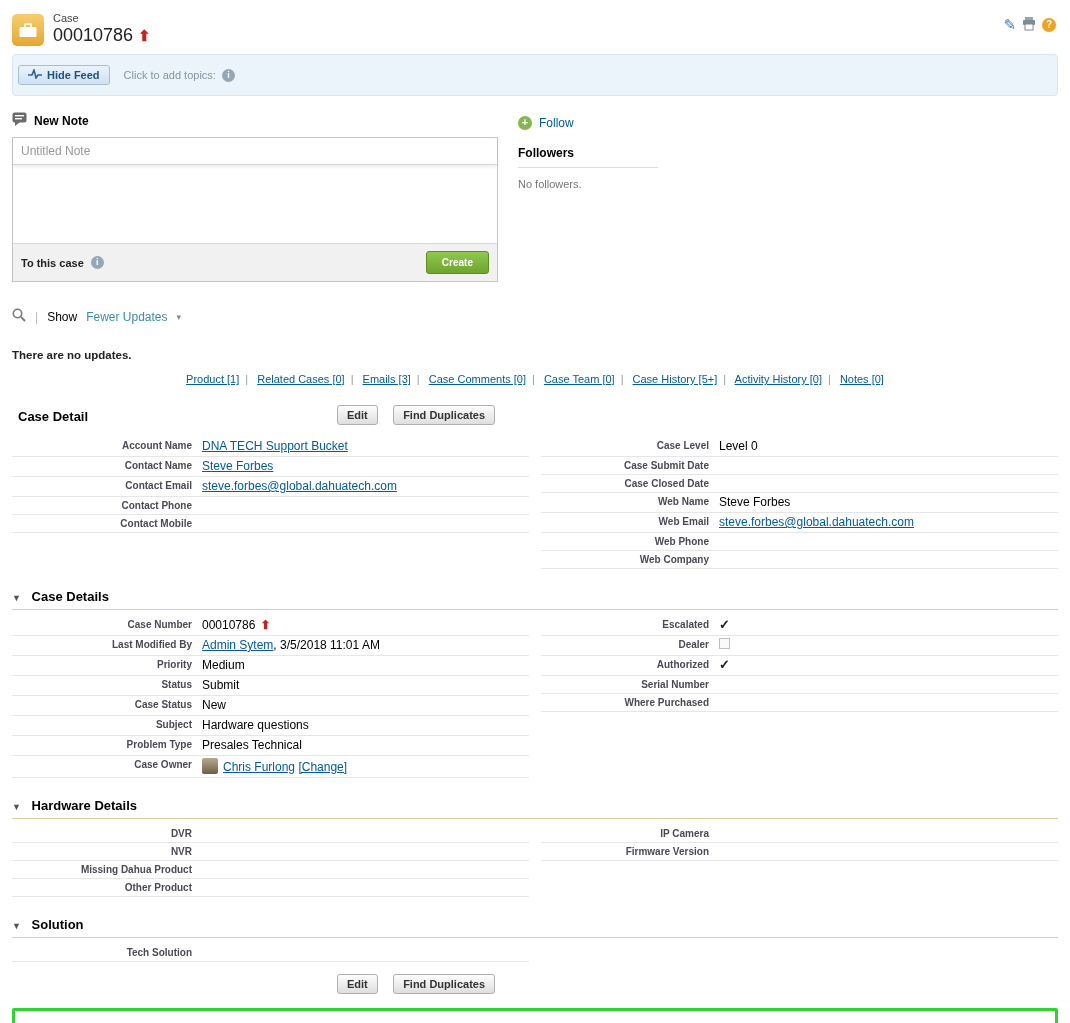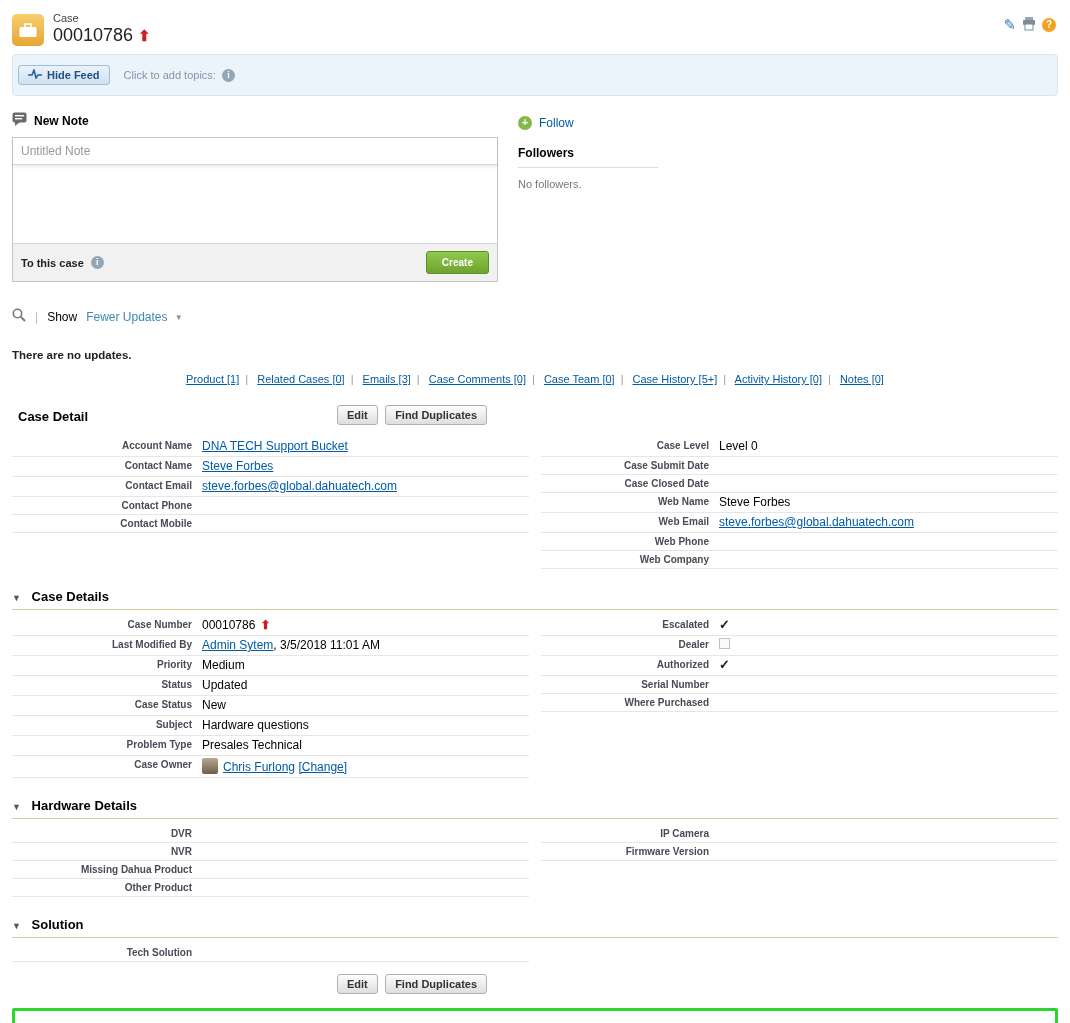--- a/index.html
+++ b/index.html
@@ -68,21 +68,21 @@
 
   
   .related-links { margin-top: 12px; text-align: center; font-size: 11px; }
   .related-links .sep { color: #999; margin: 0 6px; }
 
   
   .head-row { position: relative; height: 28px; margin-top: 18px; }
   .head-title { position: absolute; left: 6px; top: 6px; font-weight: bold; font-size: 13px; }
   .center-btns { position: absolute; left: 325px; top: 2px; }
   .btn { background: linear-gradient(#fdfdfd, #dedede); border: 1px solid #b0b0b0; border-radius: 3px;
-         padding: 3px 9px; font-size: 11px; font-weight: bold; color: #333; cursor: pointer; margin-right: 4px;
+         padding: 3px 9px; font-size: 11px; font-weight: bold; color: #333; cursor: pointer; margin-right: 12px;
          font-family: "Liberation Sans", sans-serif; }
 
   .detail-cols { display: flex; gap: 12px; margin-top: 6px; }
   .dcol { flex: 1; }
   .frow { display: flex; align-items: flex-start; border-bottom: 1px solid #e6e6e6; padding: 2px 0 3px; min-height: 17px; }
   .flabel { width: 190px; min-width: 190px; text-align: right; padding-right: 10px;
             font-size: 10px; font-weight: bold; color: #4a4a56; padding-top: 1px; }
   .dcol-r .flabel { width: 178px; min-width: 178px; }
   .fvalue { font-size: 12px; color: #000; }
   .chk { font-size: 13px; font-weight: bold; color: #222; line-height: 12px; }
@@ -278,21 +278,21 @@
       <div class="frow">
         <span class="flabel">Last Modified By</span>
         <span class="fvalue"><a class="lnk">Admin Sytem</a><span>, 3/5/2018 11:01 AM</span></span>
       </div>
       <div class="frow">
         <span class="flabel">Priority</span>
         <span class="fvalue">Medium</span>
       </div>
       <div class="frow">
         <span class="flabel">Status</span>
-        <span class="fvalue">Updated</span>
+        <span class="fvalue">Submit</span>
       </div>
       <div class="frow">
         <span class="flabel">Case Status</span>
         <span class="fvalue">New</span>
       </div>
       <div class="frow">
         <span class="flabel">Subject</span>
         <span class="fvalue">Hardware questions</span>
       </div>
       <div class="frow">

